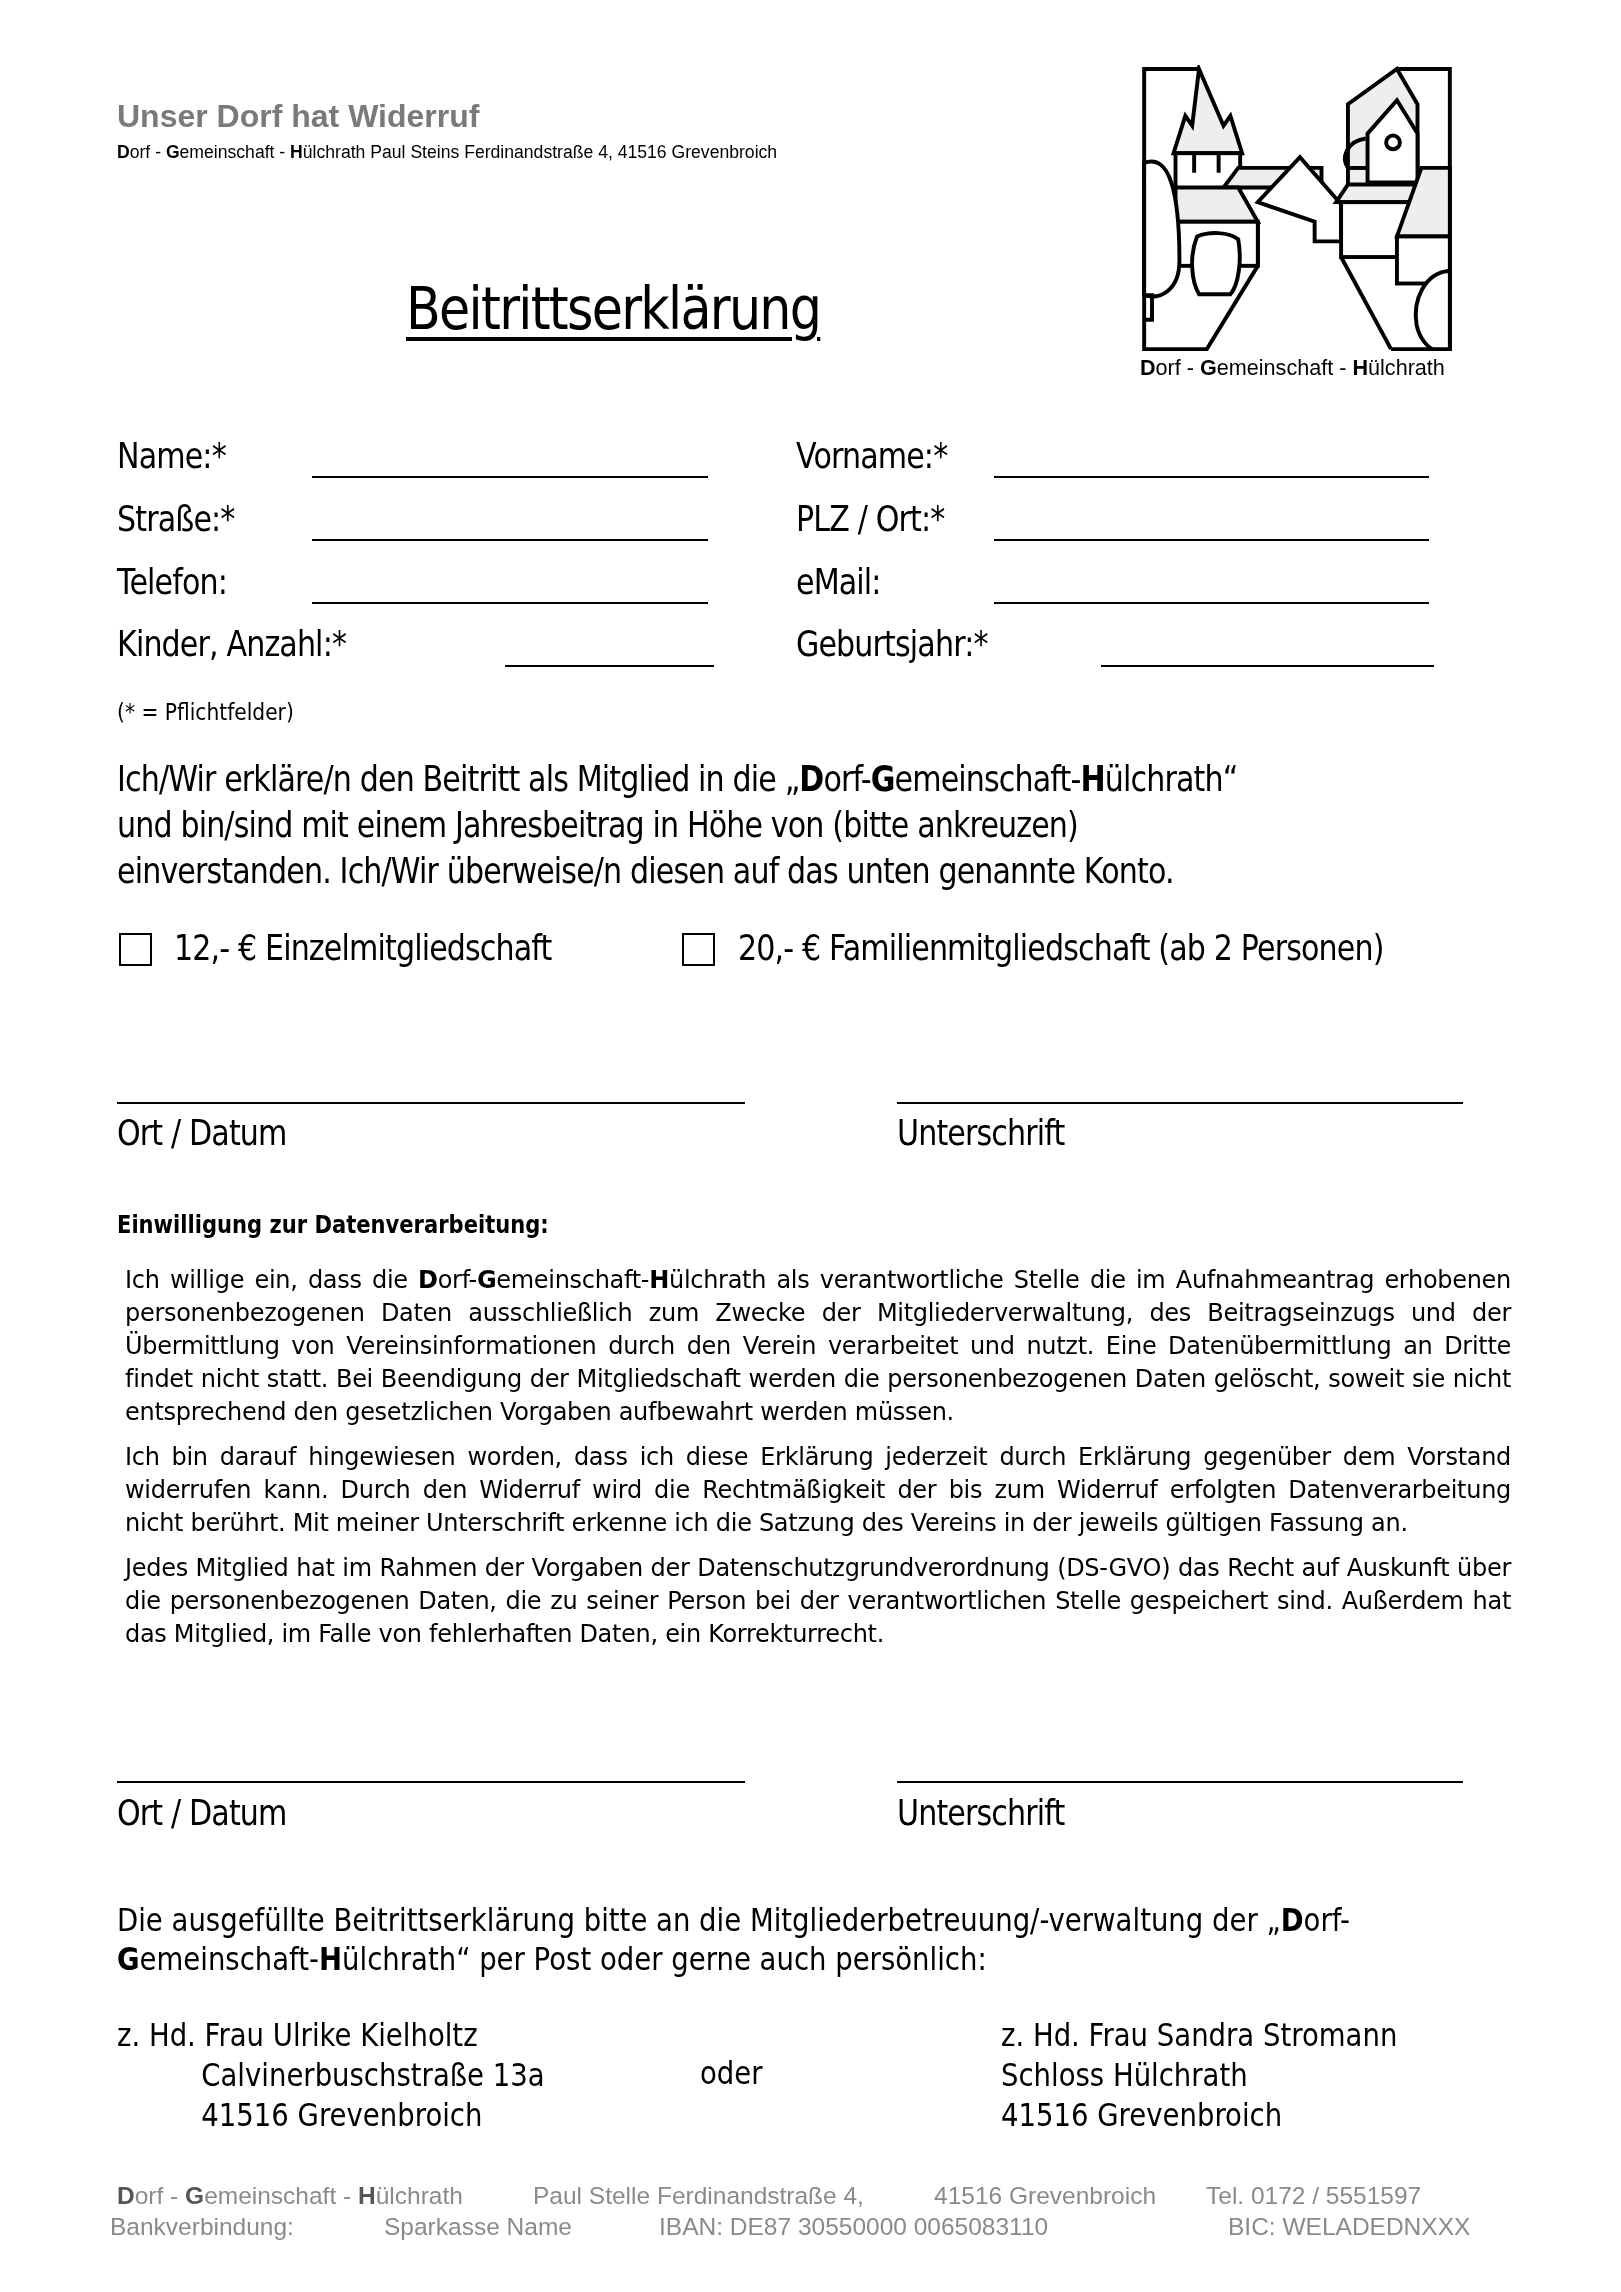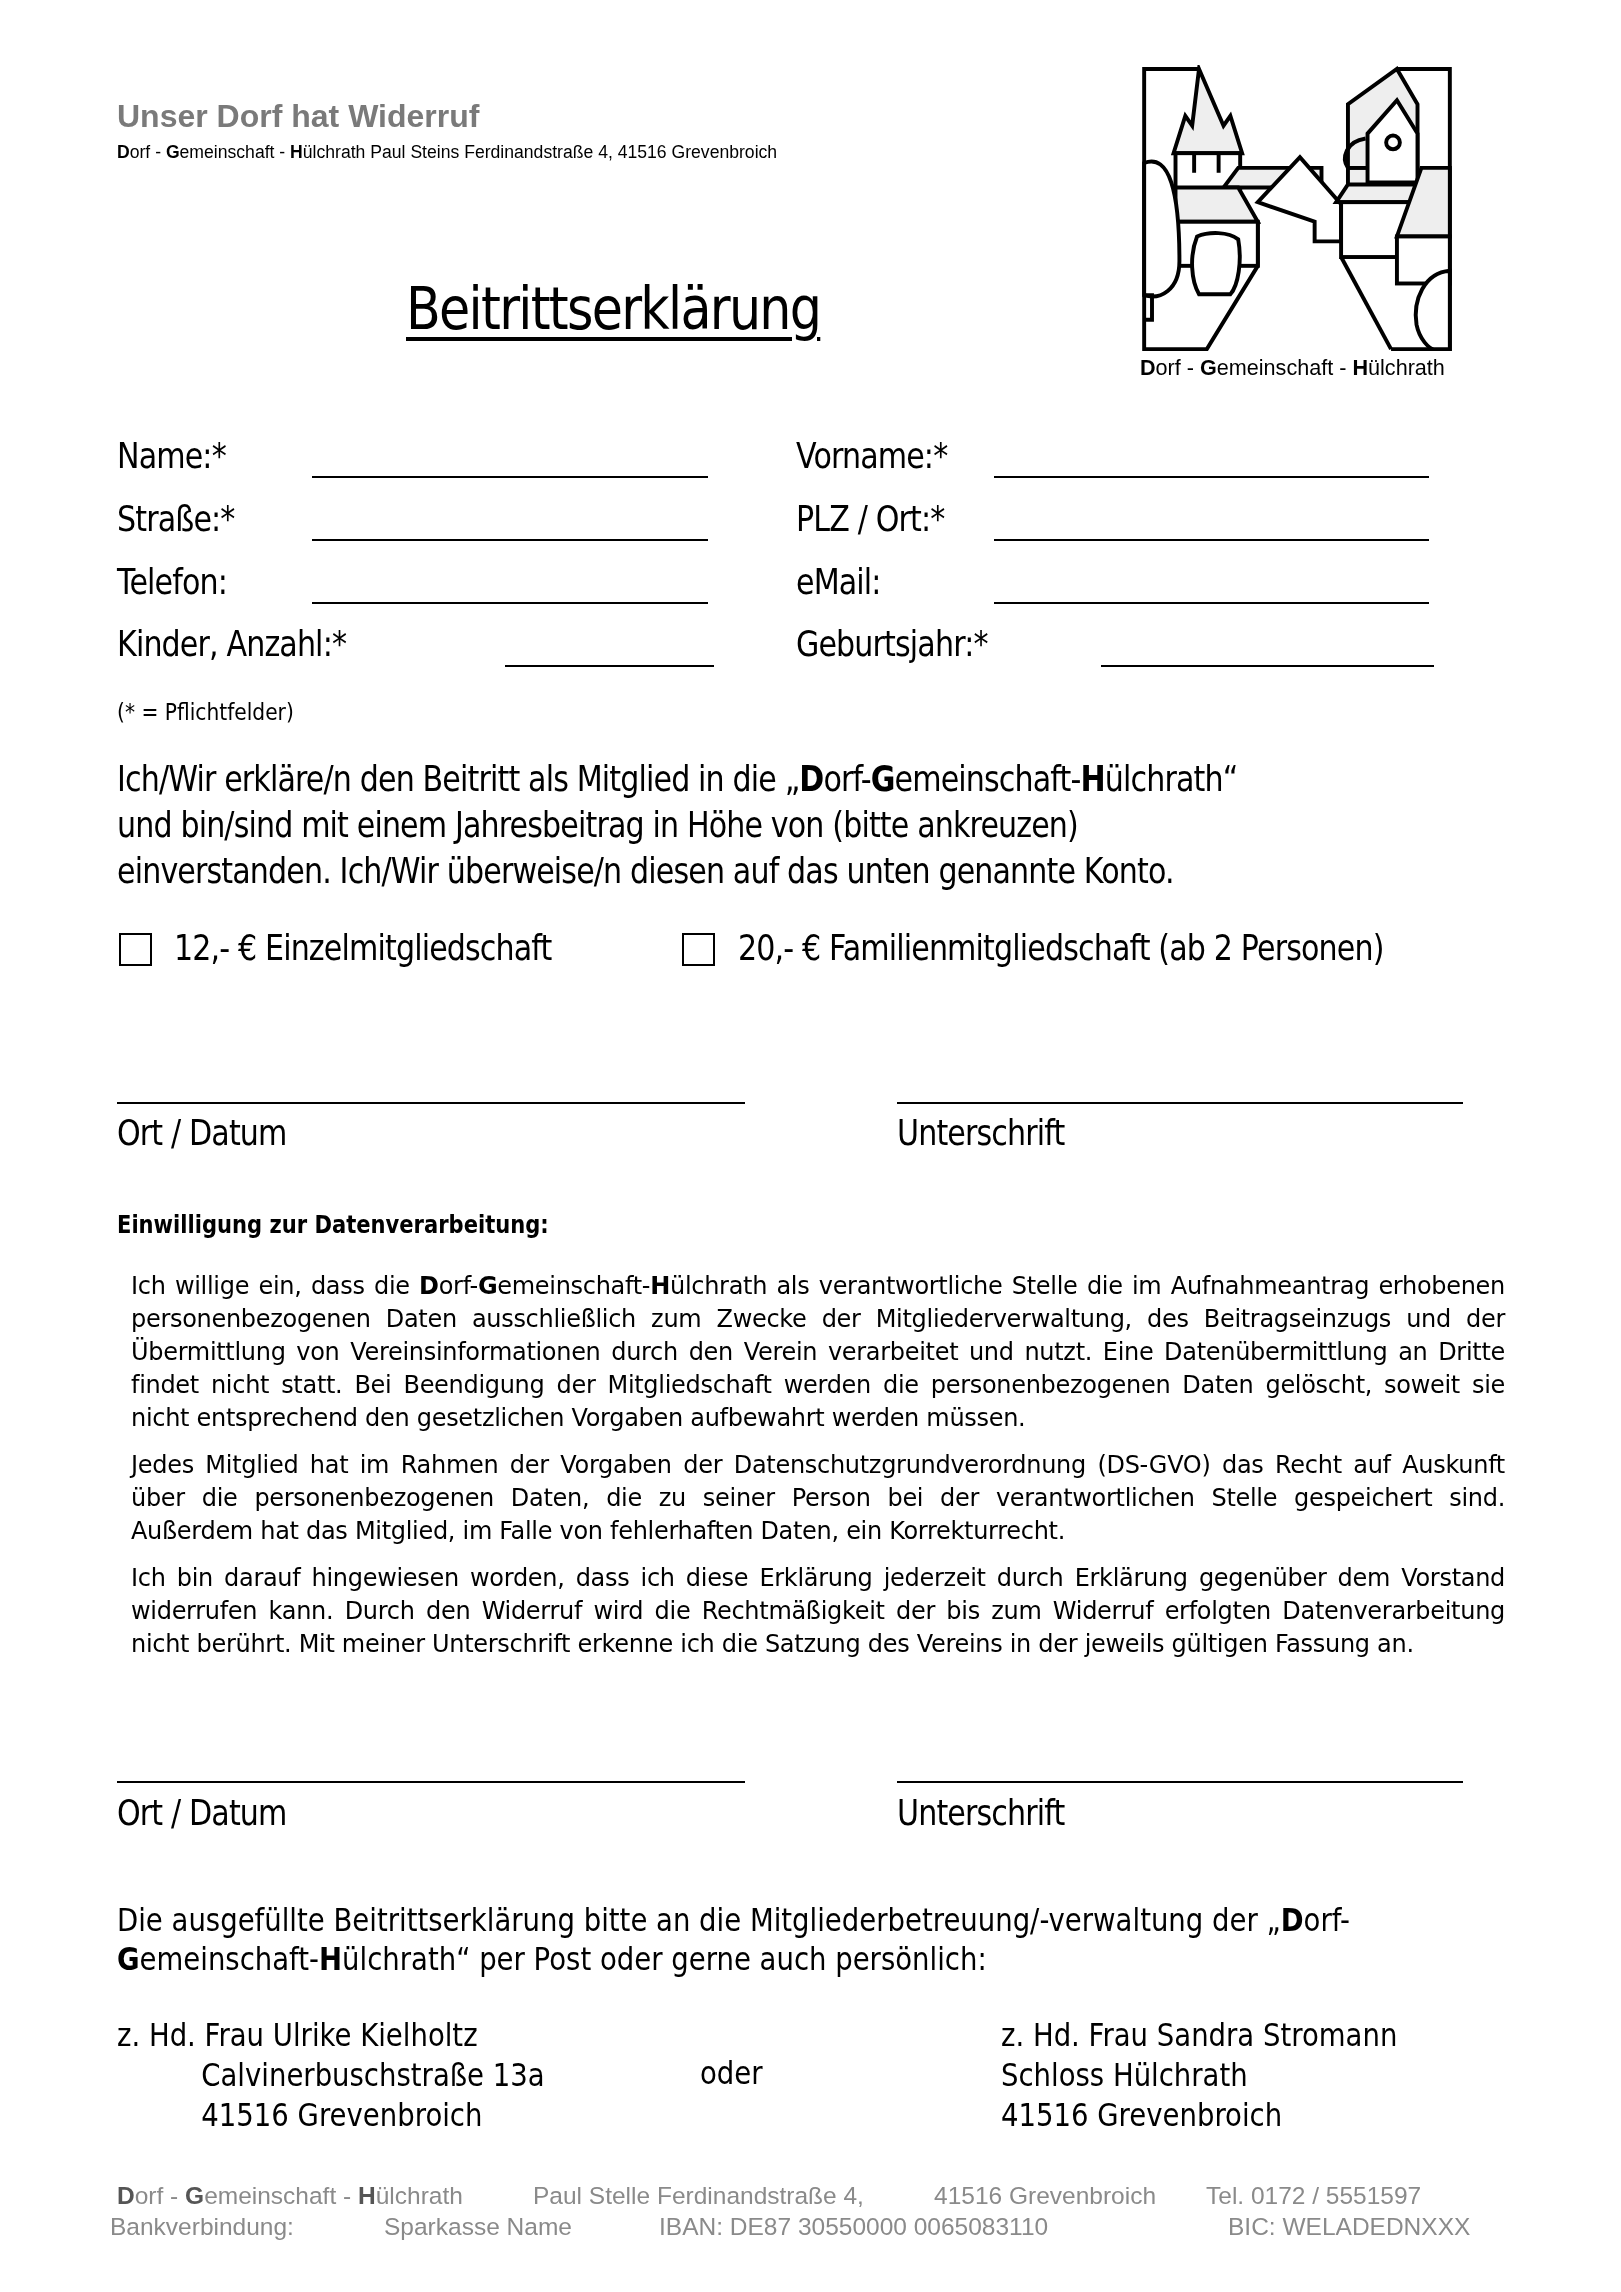--- a/index.html
+++ b/index.html
@@ -11,21 +11,21 @@
   .logo { left:1140px; top:65px; width:314px; height:290px; }
   .logo-caption { left:1140px; top:355px; width:323px; font-family:"Liberation Sans", sans-serif; font-size:21.6px; }
   .doc-title { left:406px; top:274px; font-family:"DejaVu Sans", sans-serif; font-size:59px; text-decoration:underline; text-decoration-thickness:3.9px; text-underline-offset:7.8px; letter-spacing:-2px; transform:scaleX(0.86); transform-origin:left top; }
   .lbl { font-size:35px; letter-spacing:-1px; transform:scaleX(0.86); transform-origin:left top; }
   .field-line { position:absolute; height:0; border-bottom:2px solid #000; }
   .small { font-size:23.5px; transform:scaleX(0.86); transform-origin:left top; }
   .para { font-size:35px; letter-spacing:-1px; transform:scaleX(0.86); transform-origin:left top; line-height:46px; }
   .box { position:absolute; width:33px; height:33px; border:2.5px solid #000; box-sizing:border-box; }
   .sig-line { position:absolute; height:0; border-bottom:2px solid #000; }
   .body-text { position:absolute; left:117px; width:1402px; font-size:24px; line-height:33px; text-align:justify; text-align-last:left; letter-spacing:-0.3px; }
-  .body-text p { margin:14px; }
+  .body-text p { margin:8px; }
   .consent-h { left:117px; top:1210px; font-size:24.5px; font-weight:bold; transform:scaleX(0.86); transform-origin:left top; }
   .addr { font-size:32px; transform:scaleX(0.86); transform-origin:left top; }
   .foot { font-family:"Liberation Sans", sans-serif; font-size:24.5px; color:#8a8a8a; }
   .foot .dk { color:#555; font-weight:bold; }
 </style>
 </head>
 <body>
 
 <div class="abs hdr-title">Unser Dorf hat Widerruf</div>
 <div class="abs hdr-sub"><span class="b">D</span><span>orf - </span><span class="b">G</span><span>emeinschaft - </span><span class="b">H</span><span>ülchrath</span><span> Paul Steins Ferdinandstraße 4, 41516 Grevenbroich</span></div>
@@ -105,22 +105,22 @@
 <div class="abs lbl" style="left:738px;top:928px">20,- € Familienmitgliedschaft (ab 2 Personen)</div>
 
 <div class="sig-line" style="left:117px;top:1102px;width:628px"></div>
 <div class="sig-line" style="left:897px;top:1102px;width:566px"></div>
 <div class="abs lbl" style="left:117px;top:1113px">Ort / Datum</div>
 <div class="abs lbl" style="left:897px;top:1113px">Unterschrift</div>
 
 <div class="abs consent-h">Einwilligung zur Datenverarbeitung:</div>
 <div class="body-text" style="top:1256px">
   <p><span>Ich willige ein, dass die </span><span class="b">D</span><span>orf-</span><span class="b">G</span><span>emeinschaft-</span><span class="b">H</span><span>ülchrath als verantwortliche Stelle die im Aufnahmeantrag erhobenen personenbezogenen Daten ausschließlich zum Zwecke der Mitgliederverwaltung, des Beitragseinzugs und der Übermittlung von Vereinsinformationen durch den Verein verarbeitet und nutzt. Eine Datenübermittlung an Dritte findet nicht statt. Bei Beendigung der Mitgliedschaft werden die personenbezogenen Daten gelöscht, soweit sie nicht entsprechend den gesetzlichen Vorgaben aufbewahrt werden müssen.</span></p>
+  <p style="margin-top:11.8px">Ich bin darauf hingewiesen worden, dass ich diese Erklärung jederzeit durch Erklärung gegenüber dem Vorstand widerrufen kann. Durch den Widerruf wird die Rechtmäßigkeit der bis zum Widerruf erfolgten Datenverarbeitung nicht berührt. Mit meiner Unterschrift erkenne ich die Satzung des Vereins in der jeweils gültigen Fassung an.</p>
   <p style="margin-top:11.8px">Jedes Mitglied hat im Rahmen der Vorgaben der Datenschutzgrundverordnung (DS-GVO) das Recht auf Auskunft über die personenbezogenen Daten, die zu seiner Person bei der verantwortlichen Stelle gespeichert sind. Außerdem hat das Mitglied, im Falle von fehlerhaften Daten, ein Korrekturrecht.</p>
-  <p style="margin-top:11.8px">Ich bin darauf hingewiesen worden, dass ich diese Erklärung jederzeit durch Erklärung gegenüber dem Vorstand widerrufen kann. Durch den Widerruf wird die Rechtmäßigkeit der bis zum Widerruf erfolgten Datenverarbeitung nicht berührt. Mit meiner Unterschrift erkenne ich die Satzung des Vereins in der jeweils gültigen Fassung an.</p>
 </div>
 
 <div class="sig-line" style="left:117px;top:1781px;width:628px"></div>
 <div class="sig-line" style="left:897px;top:1781px;width:566px"></div>
 <div class="abs lbl" style="left:117px;top:1793px">Ort / Datum</div>
 <div class="abs lbl" style="left:897px;top:1793px">Unterschrift</div>
 
 <div class="abs addr" style="left:117px;top:1901px;line-height:39px">
   <div><span>Die ausgefüllte Beitrittserklärung bitte an die Mitgliederbetreuung/-verwaltung der „</span><span class="b">D</span><span>orf-</span></div>
   <div><span class="b">G</span><span>emeinschaft-</span><span class="b">H</span><span>ülchrath“ per Post oder gerne auch persönlich:</span></div>

